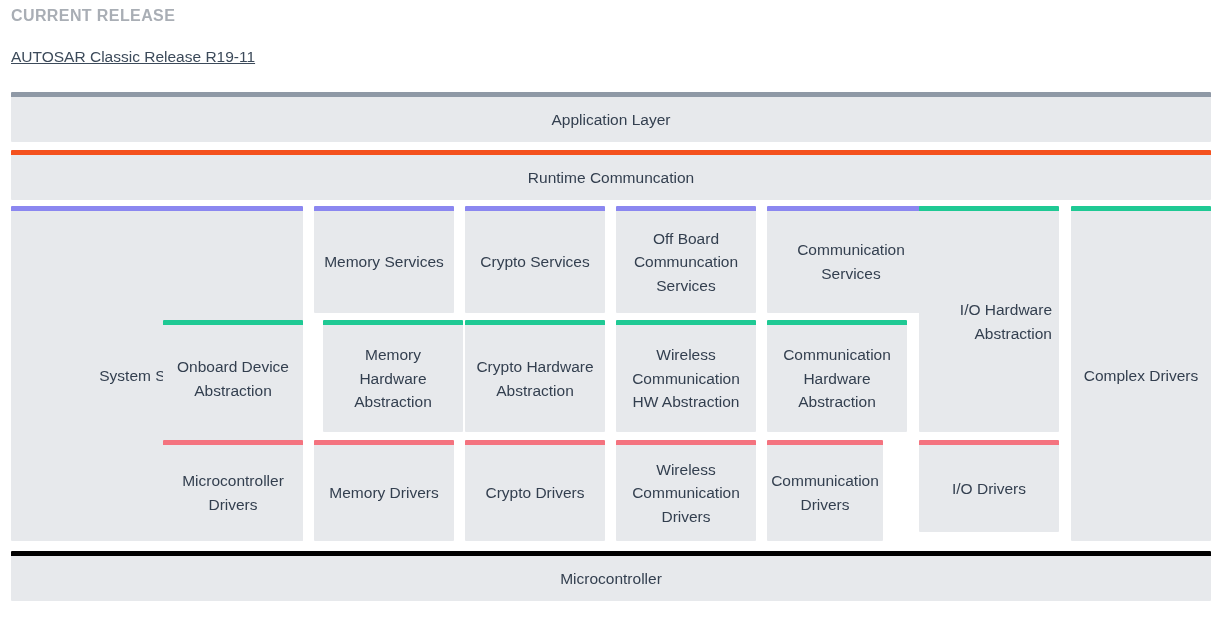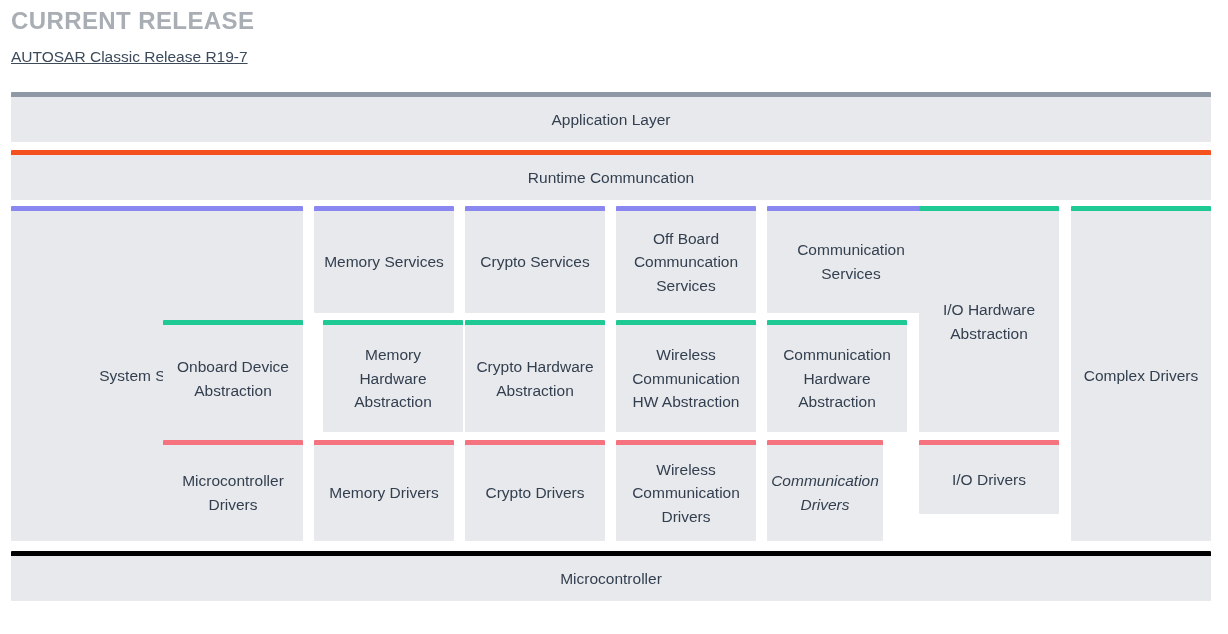--- a/index.html
+++ b/index.html
@@ -19,21 +19,21 @@
     position: relative;
     width: 1228px;
     height: 634px;
   }
 
   
   .header-title {
     position: absolute;
     left: 11px;
     top: 7px;
-    font-size: 24px;
+    font-size: 16px;
     font-weight: bold;
     letter-spacing: 0.4px;
     color: #a9aeb5;
   }
   .header-link {
     position: absolute;
     left: 11px;
     top: 48px;
     font-size: 15.5px;
     color: #3c4a5a;
@@ -65,45 +65,45 @@
 
   
   .bar { left: 11px; width: 1200px; }
 </style>
 </head>
 <body>
 
 <div class="page">
 
   <div class="header-title">CURRENT RELEASE</div>
-  <a class="header-link">AUTOSAR Classic Release R19-7</a>
+  <a class="header-link">AUTOSAR Classic Release R19-11</a>
 
   <div class="blk bar t-gray" style="top:92px;height:50px;">Application Layer</div>
 
   <div class="blk bar t-orange" style="top:150px;height:50px;">Runtime Communcation</div>
 
   <div class="blk t-purple" style="left:11px;top:206px;width:292px;height:335px;">System Services</div>
 
   <div class="blk t-purple" style="left:465px;top:206px;width:140px;height:107px;">Crypto Services</div>
   <div class="blk t-purple" style="left:314px;top:206px;width:140px;height:107px;">Memory Services</div>
   <div class="blk t-purple" style="left:616px;top:206px;width:140px;height:107px;">Off Board Communcation Services</div>
   <div class="blk t-purple" style="left:767px;top:206px;width:168px;height:107px;">Communication Services</div>
 
-  <div class="blk t-green" style="left:919px;top:206px;width:140px;height:226px;">I/O Hardware Abstraction</div>
+  <div class="blk t-green" style="left:919px;top:206px;width:140px;height:226px;text-align:right;">I/O Hardware Abstraction</div>
 
   <div class="blk t-green" style="left:1071px;top:206px;width:140px;height:335px;">Complex Drivers</div>
 
   <div class="blk t-green" style="left:163px;top:320px;width:140px;height:112px;">Onboard Device Abstraction</div>
   <div class="blk t-green" style="left:314px;top:320px;width:140px;height:112px;margin-left:9px;">Memory Hardware Abstraction</div>
   <div class="blk t-green" style="left:465px;top:320px;width:140px;height:112px;">Crypto Hardware Abstraction</div>
   <div class="blk t-green" style="left:616px;top:320px;width:140px;height:112px;">Wireless Communication HW Abstraction</div>
   <div class="blk t-green" style="left:767px;top:320px;width:140px;height:112px;">Communication Hardware Abstraction</div>
 
   <div class="blk t-red" style="left:163px;top:440px;width:140px;height:101px;">Microcontroller Drivers</div>
   <div class="blk t-red" style="left:314px;top:440px;width:140px;height:101px;">Memory Drivers</div>
   <div class="blk t-red" style="left:465px;top:440px;width:140px;height:101px;">Crypto Drivers</div>
   <div class="blk t-red" style="left:616px;top:440px;width:140px;height:101px;">Wireless Communication Drivers</div>
-  <div class="blk t-red" style="left:767px;top:440px;width:116px;height:101px;font-style:italic;">Communication Drivers</div>
-  <div class="blk t-red" style="left:919px;top:440px;width:140px;height:74px;">I/O Drivers</div>
+  <div class="blk t-red" style="left:767px;top:440px;width:116px;height:101px;">Communication Drivers</div>
+  <div class="blk t-red" style="left:919px;top:440px;width:140px;height:92px;">I/O Drivers</div>
 
   <div class="blk bar t-black" style="top:551px;height:50px;">Microcontroller</div>
 
 </div>
 
 </body></html>

